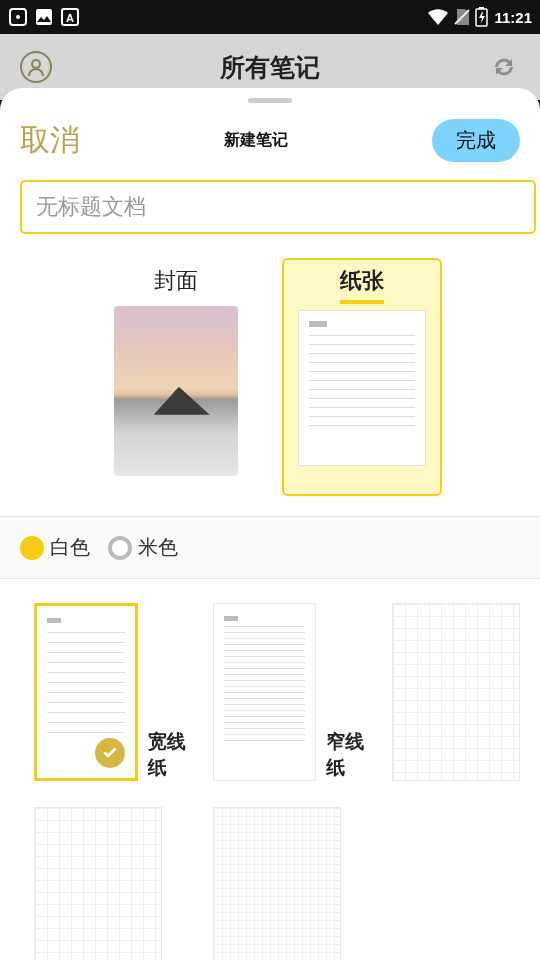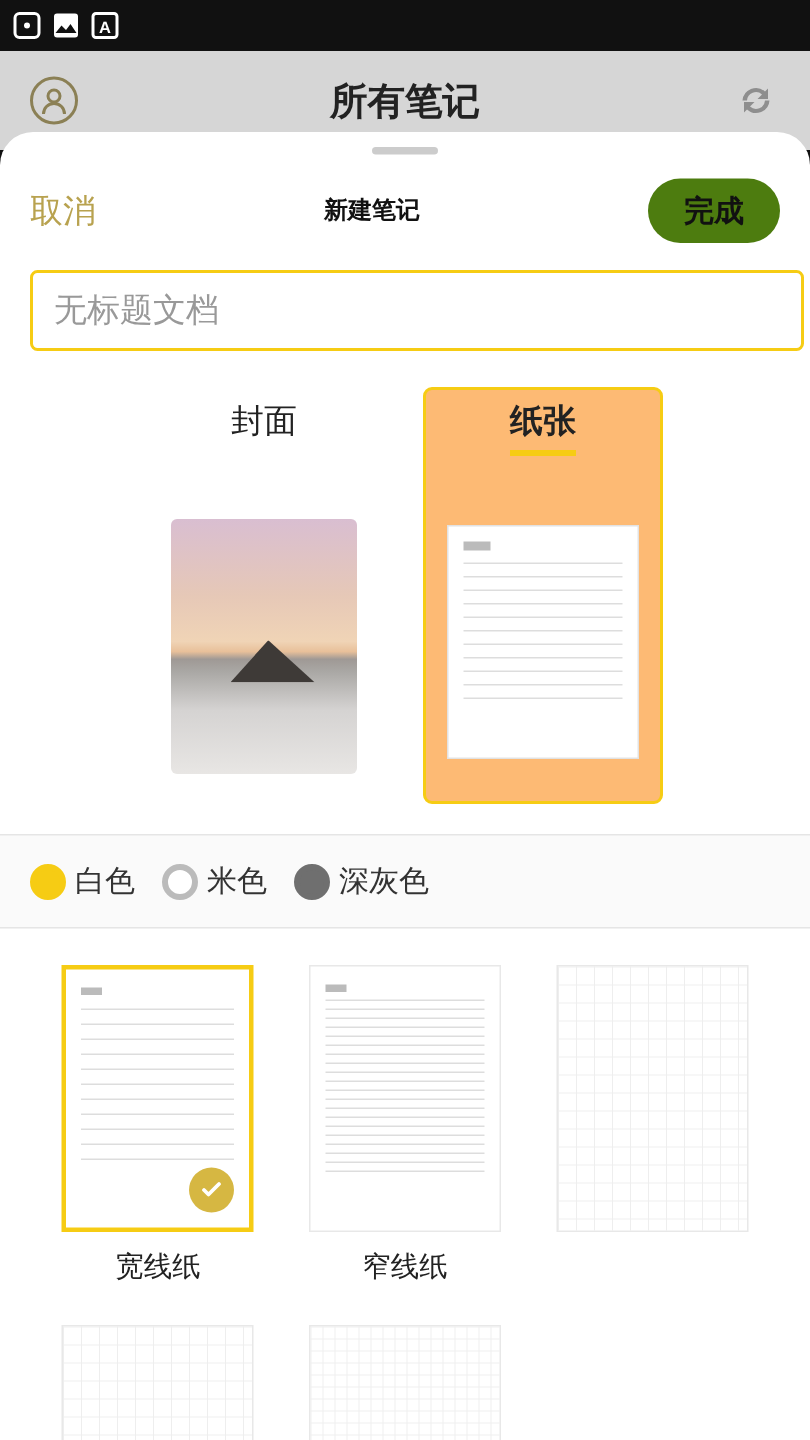--- a/index.html
+++ b/index.html
@@ -16,34 +16,34 @@
     .app-header { background: #d6d6d6; height: 66px; display: flex; align-items: center; justify-content: space-between; padding: 0 20px; position: relative; }
     .app-title { font-size: 25px; font-weight: 700; color: #222; position: absolute; left: 50%; transform: translateX(-50%); }
     .avatar { width: 32px; height: 32px; border: 2px solid #8b8055; border-radius: 50%; display:flex; align-items:center; justify-content:center; }
     .avatar svg { display:block; }
     .sync-icon { width: 32px; height: 32px; display:flex; align-items:center; justify-content:center; }
 
     
     .sheet { position: absolute; left: 0; right: 0; top: 88px; bottom: 0; background: #fff; border-top-left-radius: 22px; border-top-right-radius: 22px; overflow: hidden; display: flex; flex-direction: column; }
     .sheet-handle { width: 44px; height: 5px; background: #ccc; border-radius: 3px; margin: 10px auto 8px; }
     .sheet-header { display: flex; align-items: center; justify-content: space-between; padding: 8px 20px 18px; }
-    .cancel-btn { font-size: 22px; color: #b8a24f; background: none; border: none; cursor: pointer; }
+    .cancel-btn { font-size: 30px; color: #b8a24f; background: none; border: none; cursor: pointer; }
     .sheet-title { font-size: 16px; font-weight: 600; color: #111; }
-    .done-btn { background: #4d7c0f; color: #111; font-size: 20px; font-weight: 700; border: none; border-radius: 22px; padding: 8px 24px; cursor: pointer; }
+    .done-btn { background: #7dd3fc; color: #111; font-size: 20px; font-weight: 400; border: none; border-radius: 22px; padding: 8px 24px; cursor: pointer; }
 
     
     .title-input-wrap { padding: 0 4px 20px 20px; }
     .title-input { width: 100%; border: 2px solid #f6cc14; border-radius: 5px; font-size: 22px; padding: 12px 14px; color: #333; outline: none; }
     .title-input::placeholder { color: #999; }
 
     
     .type-row { display: flex; justify-content: center; gap: 28px; padding: 4px 0 20px; }
-    .type-card { display: flex; flex-direction: column; align-items: center; gap: 40px; }
+    .type-card { display: flex; flex-direction: column; align-items: center; }
     .type-card .label { font-size: 22px; color: #222; margin-bottom: 6px; padding-bottom: 4px; }
-    .type-card.selected { background: #fdba74; border: 2px solid #f6cc14; border-radius: 6px; padding: 6px 14px 28px; }
+    .type-card.selected { background: #fef9c3; border: 2px solid #f6cc14; border-radius: 6px; padding: 6px 14px 28px; }
     .type-card.unselected { padding: 8px 16px 16px; }
     .type-card.selected .label { border-bottom: 4px solid #f6cc14; font-weight: 600; }
     .cover-thumb { width: 124px; height: 170px; border-radius: 4px; overflow: hidden; }
     .cover-gradient { width: 100%; height: 100%; background: linear-gradient(to bottom, #d9bed1 0%, #e6c8b7 30%, #f0d4b6 48%, #e8c09a 52%, #9f9995 55%, #aaa8a5 60%, #d5d3d2 75%, #e8e6e4 100%); position: relative; }
     .cover-mountain { position:absolute; bottom:36%; left:32%; width:56px; height:28px; background:#3e3a37; clip-path: polygon(0 100%, 45% 0, 100% 100%); }
     .paper-thumb { width: 128px; height: 156px; background: #fff; border: 1px solid #e2e2e2; padding: 10px 10px 10px 10px; display: flex; flex-direction: column; gap: 8px; }
     .paper-thumb .heading-dot{ width:18px; height:6px; background:#bbb; }
     .paper-thumb .line { height: 1px; background: #ddd; }
     .color-row { position: relative; display: flex; align-items: center; gap: 18px; padding: 18px 14px 18px 20px; background:#fafafa; }
     .color-row::before { content:""; position:absolute; left:0; right:0; top:0; height:1px; background:#e5e5e5; }
@@ -51,21 +51,21 @@
     .color-title { font-size: 20px; color: #999; }
     .color-opt { display: flex; align-items: center; gap: 6px; cursor: pointer; }
     .color-radio { width: 24px; height: 24px; border-radius: 50%; border: 4px solid #bbb; display:block; }
     .color-radio.sel { border-color: #f6cc14; background: #f6cc14; }
     .color-radio.beige { background:#fff; border-color:#bbb; background:#fff; }
     .color-radio.dark { background:#6f6f6f; border-color:#6f6f6f; }
     .color-label { font-size: 20px; color: #333; }
 
     
     .style-grid { display: grid; grid-template-columns: repeat(3, 1fr); gap: 26px 22px; padding: 24px 34px; overflow-y: auto; flex: 1; }
-    .style-cell { display: flex; flex-direction: column; align-items: center; gap: 10px; }
+    .style-cell { display: flex; flex-direction: row; align-items: flex-end; gap: 10px; font-weight: bold; }
     .style-thumb { width: 128px; height: 178px; background: #fff; border: 1px solid #e8e8e8; padding: 12px 10px; display: flex; flex-direction: column; gap: 9px; position: relative; }
     .style-thumb .heading-dot { width:14px; height:5px; background:#bbb; }
     .style-thumb .line { height: 1px; background: #ddd; }
     .style-thumb.narrow { gap: 5px; }
     .style-thumb.grid-bg { background-image: linear-gradient(#eee 1px, transparent 1px), linear-gradient(90deg, #eee 1px, transparent 1px); background-size: 12px 12px; }
     .style-thumb.grid-bg-sm { background-image: linear-gradient(#eee 1px, transparent 1px), linear-gradient(90deg, #eee 1px, transparent 1px); background-size: 8px 8px; }
     .style-cell.sel .style-thumb { border: 3px solid #f6cc14; }
     .check-badge { position: absolute; bottom: 10px; right: 10px; width: 30px; height: 30px; background: #d6b742; border-radius: 50%; display:flex; align-items:center; justify-content:center; }
     .style-label { font-size: 19px; color: #222; }
   </style>
@@ -80,20 +80,35 @@
       </svg>
     <svg width="20" height="20" viewBox="0 0 20 20">
         <rect x="2" y="2" width="16" height="16" rx="2" fill="#fff"></rect>
         <path d="M3 15l4-5 3 3 3-4 4 6H3z" fill="#111"></path>
       </svg>
     <svg width="20" height="20" viewBox="0 0 20 20">
         <rect x="2" y="2" width="16" height="16" rx="2" fill="none" stroke="#fff" stroke-width="2"></rect>
         <text x="10" y="15" text-anchor="middle" font-size="11" font-weight="700" fill="#fff">A</text>
       </svg>
   </div>
+  <div class="status-icons-right">
+    <svg width="22" height="18" viewBox="0 0 22 18">
+        <path d="M11 17L1 5c6-5 14-5 20 0L11 17z" fill="#fff"></path>
+      </svg>
+    <svg width="18" height="18" viewBox="0 0 18 18">
+        <path d="M4 1h8l4 4v12H4V1z" fill="#888"></path>
+        <line x1="2" y1="16" x2="16" y2="2" stroke="#eee" stroke-width="2"></line>
+      </svg>
+    <svg width="13" height="20" viewBox="0 0 13 20">
+        <rect x="1" y="2" width="11" height="17" rx="1" fill="none" stroke="#fff" stroke-width="1.5"></rect>
+        <rect x="4" y="0" width="5" height="2" fill="#fff"></rect>
+        <path d="M7 5L4 11h3l-1 5 4-7H7l1-4z" fill="#fff"></path>
+      </svg>
+    <span class="status-time">11:21</span>
+  </div>
 </div>
 
 <div class="app-header">
   <div class="avatar">
     <svg width="20" height="20" viewBox="0 0 20 20">
         <circle cx="10" cy="7" r="4" fill="none" stroke="#8b8055" stroke-width="2"></circle>
         <path d="M3 19c0-4 3-7 7-7s7 3 7 7" fill="none" stroke="#8b8055" stroke-width="2"></path>
       </svg>
   </div>
   <div class="app-title">所有笔记</div>
@@ -147,24 +162,20 @@
 
   <div class="color-row">
     <div class="color-opt">
       <span class="color-radio sel"></span>
       <span class="color-label">白色</span>
     </div>
     <div class="color-opt">
       <span class="color-radio beige"></span>
       <span class="color-label">米色</span>
     </div>
-    <div class="color-opt">
-      <span class="color-radio dark"></span>
-      <span class="color-label">深灰色</span>
-    </div>
   </div>
 
   <div class="style-grid">
     <div class="style-cell sel">
       <div class="style-thumb">
         <div class="heading-dot"></div>
         <div class="line"></div>
           <div class="line"></div>
           <div class="line"></div>
           <div class="line"></div>

